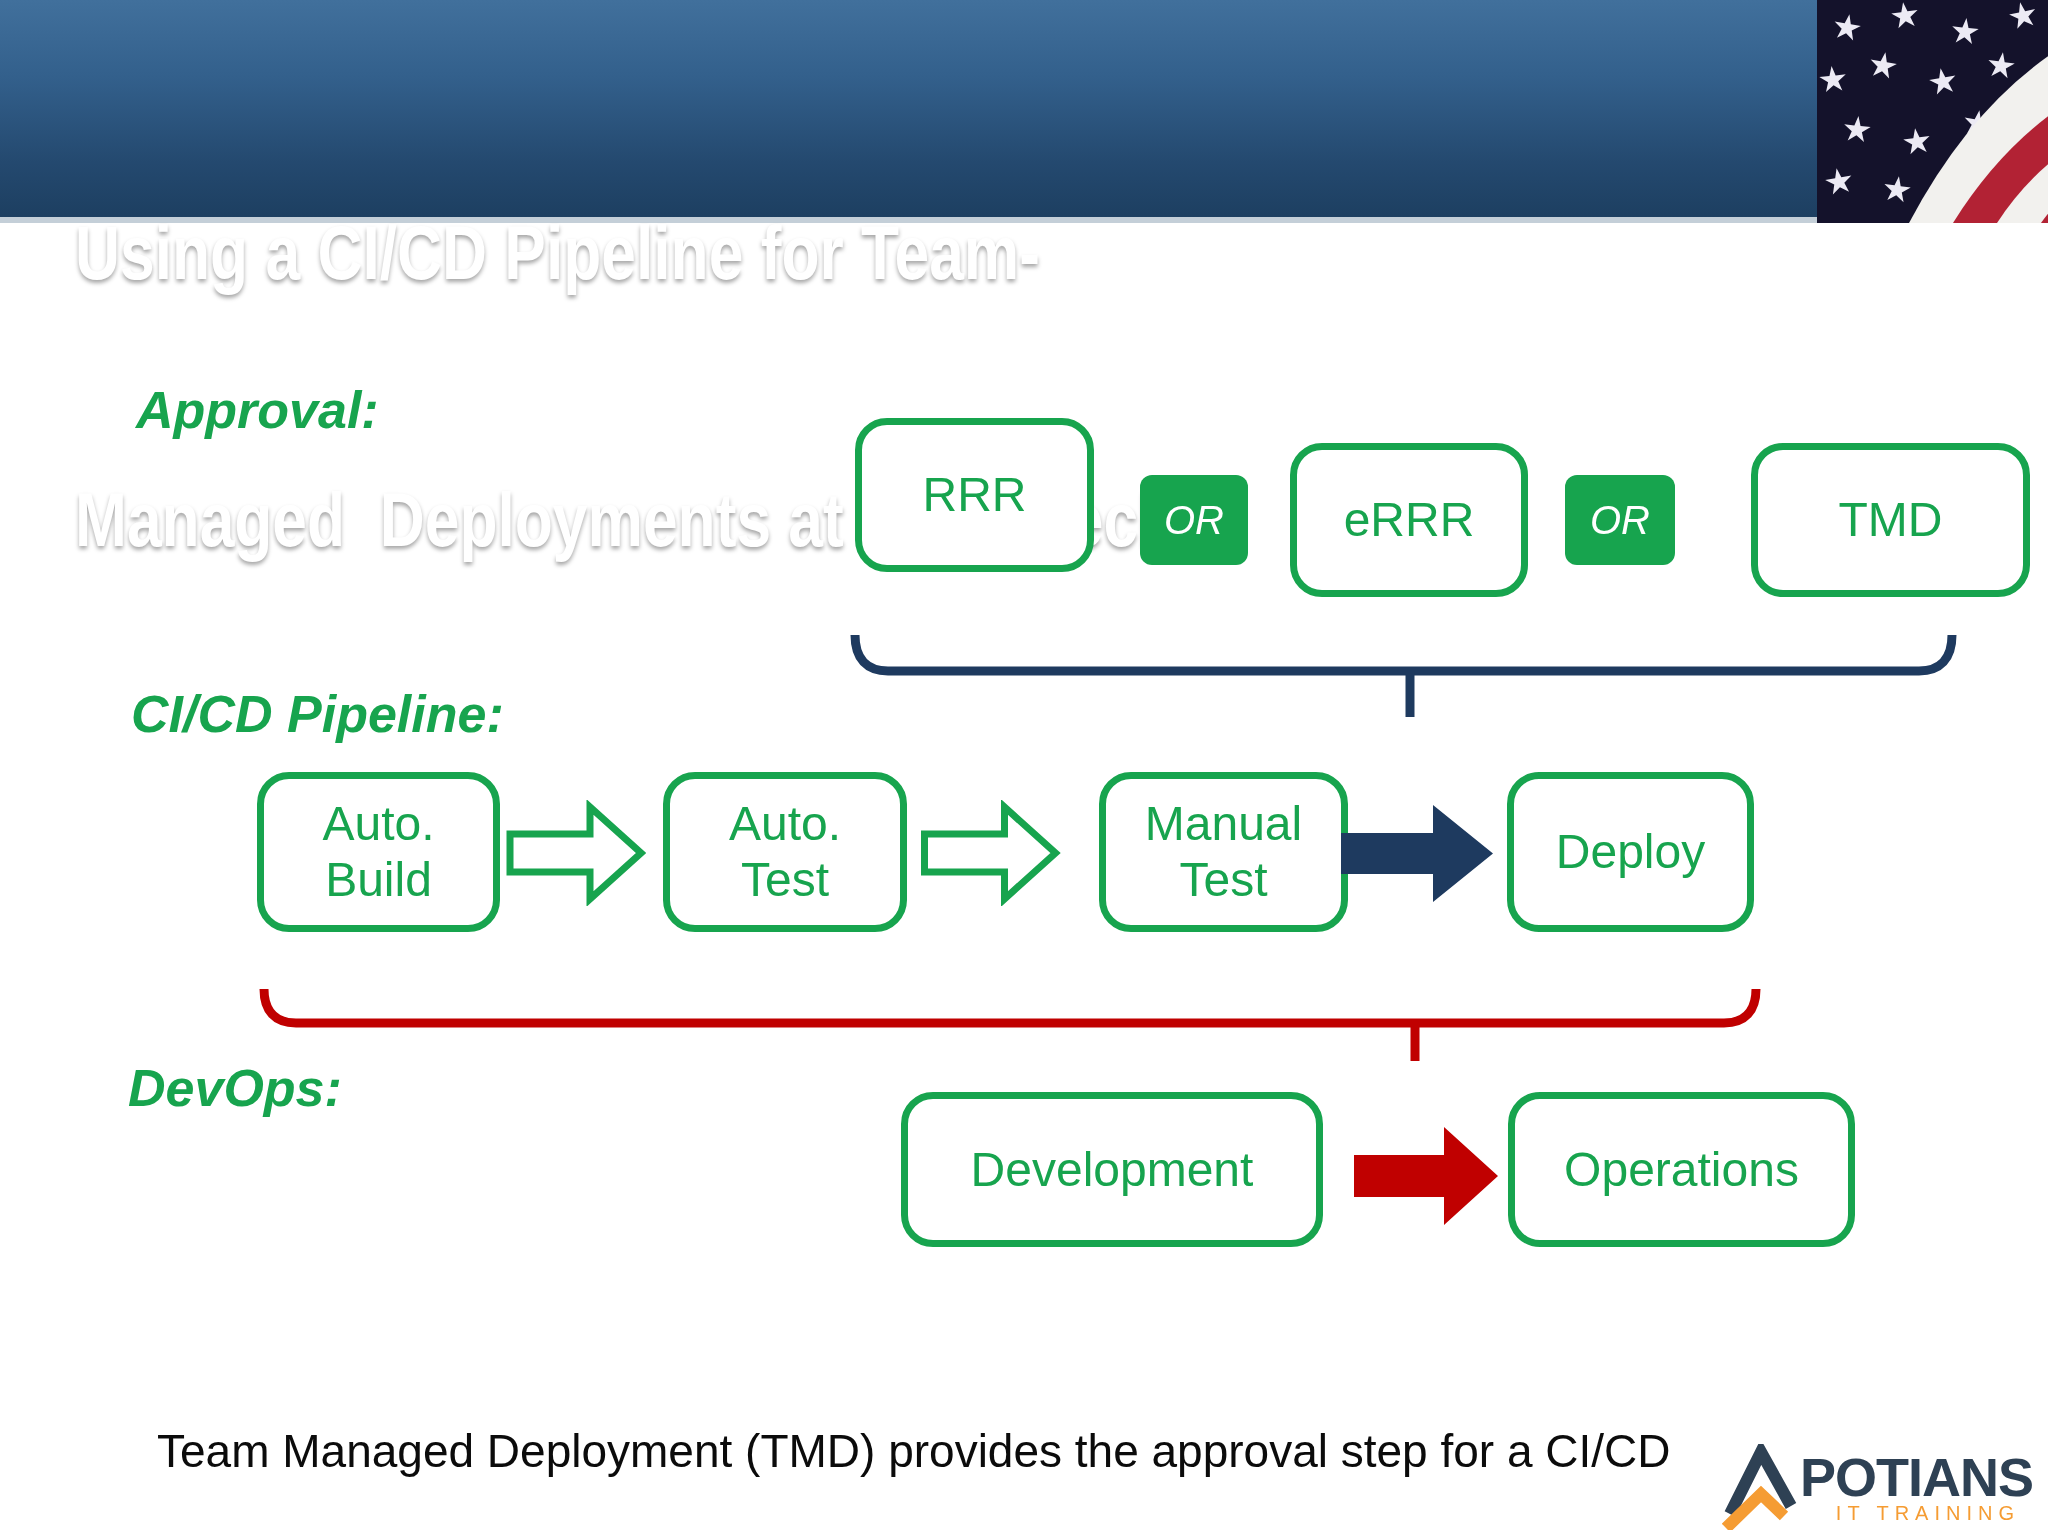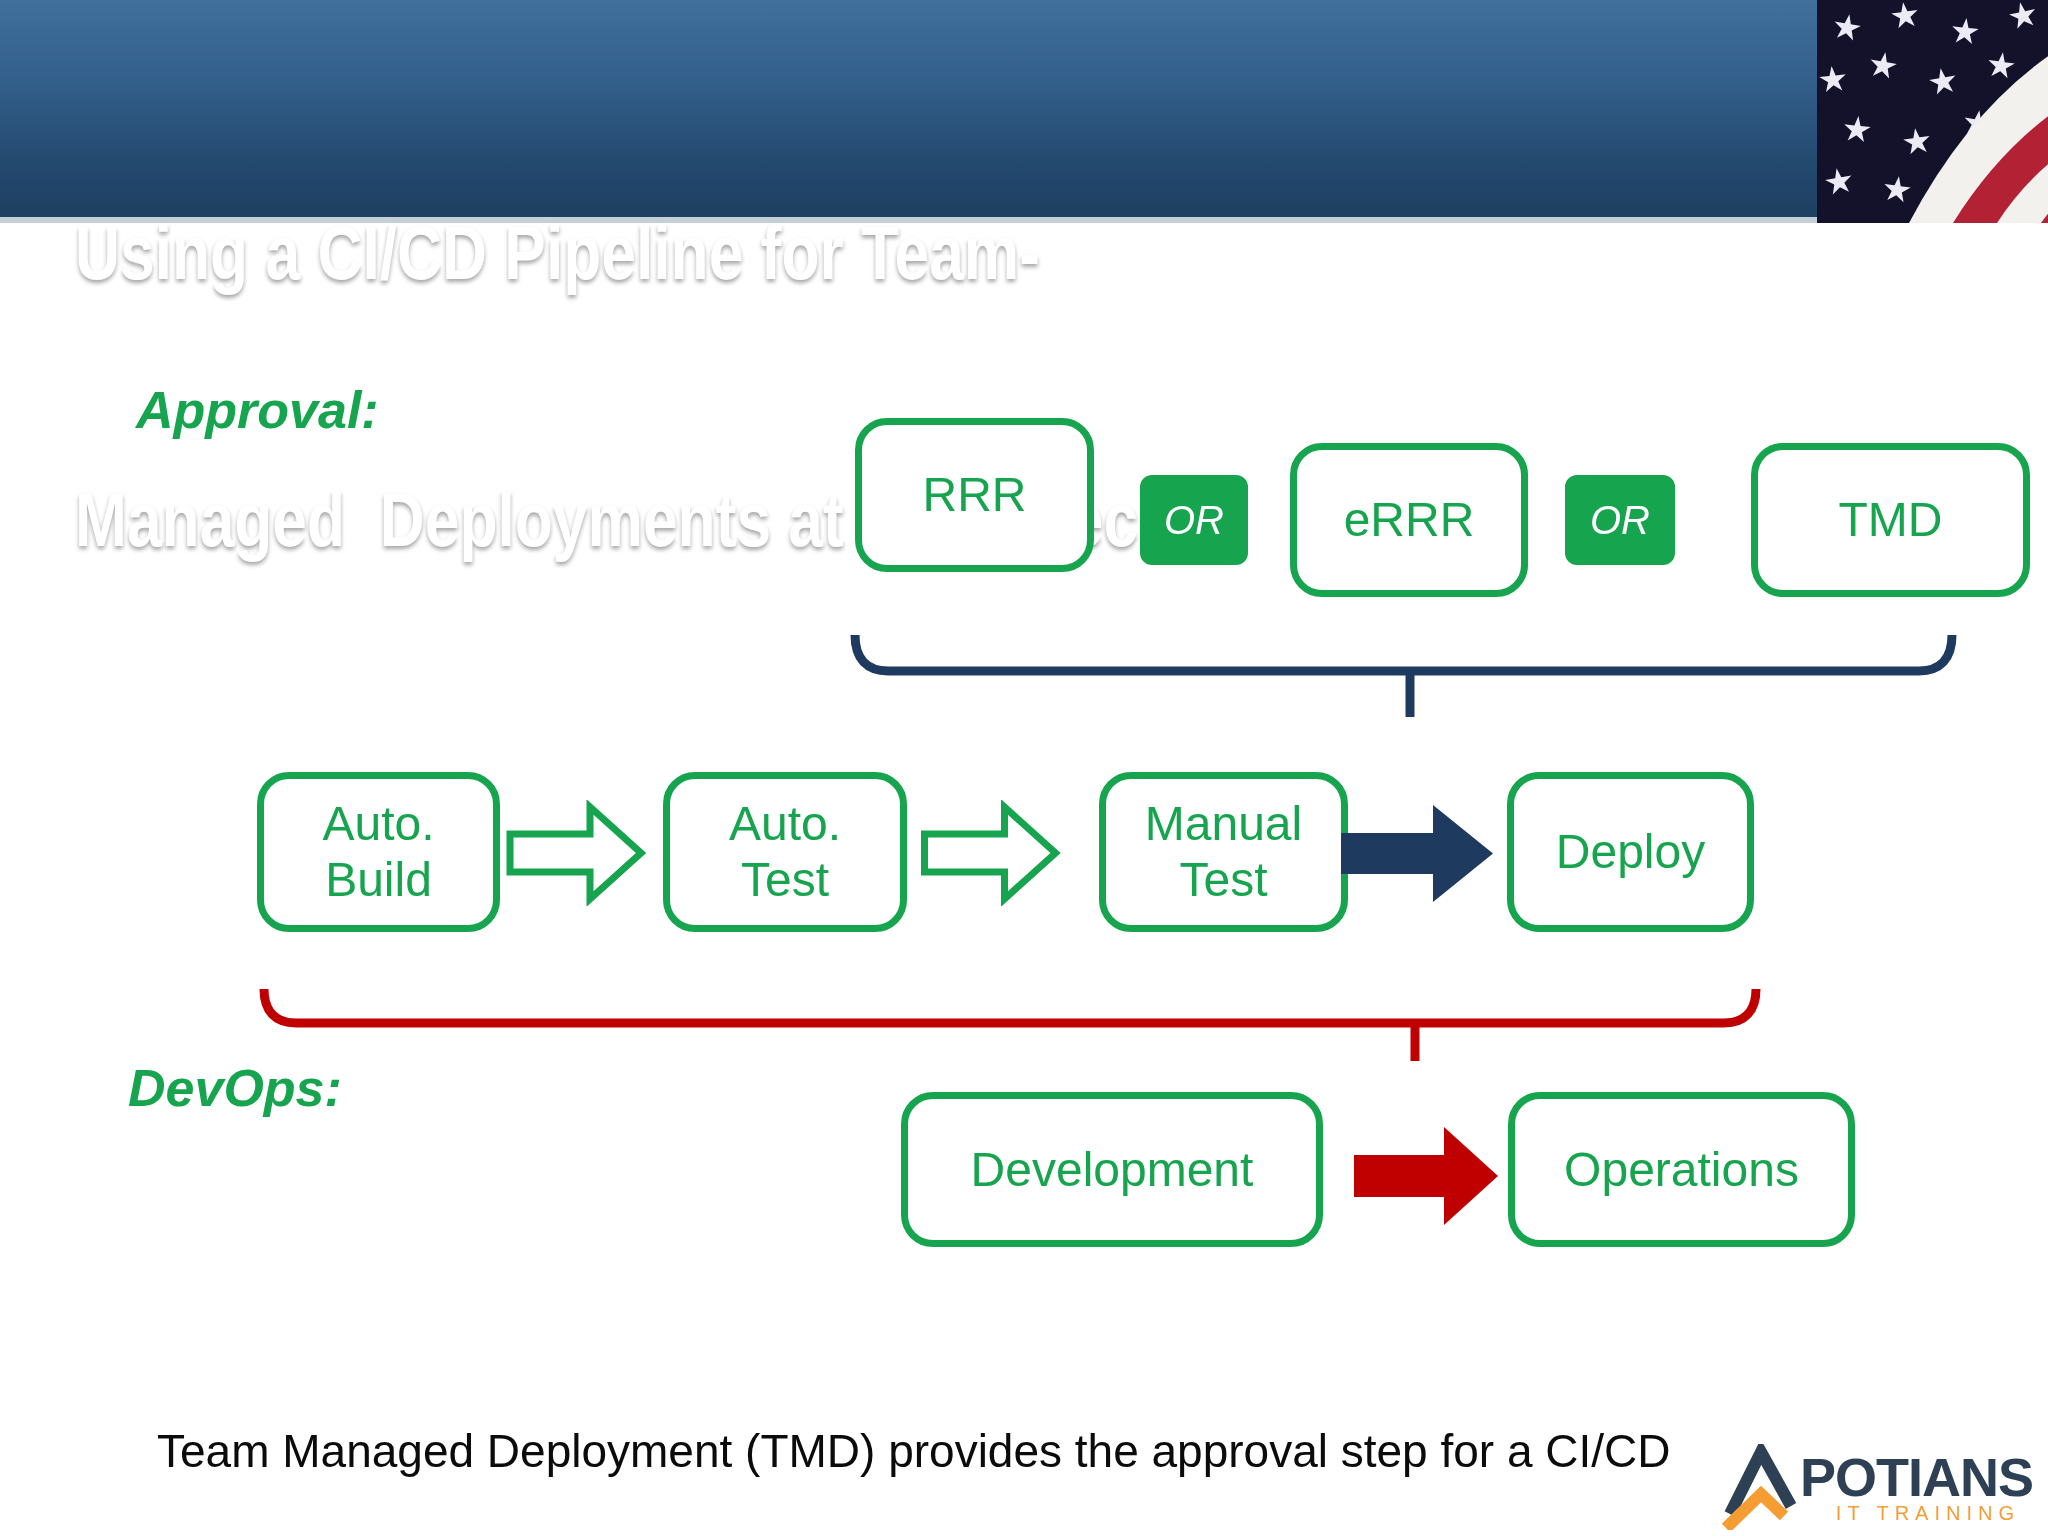--- a/index.html
+++ b/index.html
@@ -124,20 +124,21 @@
           <polygon points="0,-14 3.1,-4.3 13.3,-4.3 5.1,1.7 8.2,11.3 0,5.4 -8.2,11.3 -5.1,1.7 -13.3,-4.3 -3.1,-4.3"></polygon>
         </g>
     </g>
     <path d="M275,30 Q165,85 92,223 L275,223 Z" fill="#f2f1ee"></path>
     <path d="M275,88 Q193,132 136,223 L275,223 Z" fill="#b22234"></path>
     <path d="M275,134 Q218,165 180,223 L275,223 Z" fill="#f2f1ee"></path>
     <path d="M275,176 Q243,196 224,223 L275,223 Z" fill="#b22234"></path>
   </svg>
 
   <div class="seclabel" style="left:136px;top:380px;">Approval:</div>
+  <div class="seclabel" style="left:131px;top:684px;">CI/CD Pipeline:</div>
   <div class="seclabel" style="left:128px;top:1058px;">DevOps:</div>
 
   <div class="gbox" style="left:855px;top:418px;width:239px;height:154px;">
     <span>RRR</span>
   </div>
   <div class="orbox" style="left:1140px;top:475px;width:108px;height:90px;">
     <span>OR</span>
   </div>
   <div class="gbox" style="left:1290px;top:443px;width:238px;height:154px;">
     <span>eRRR</span>

